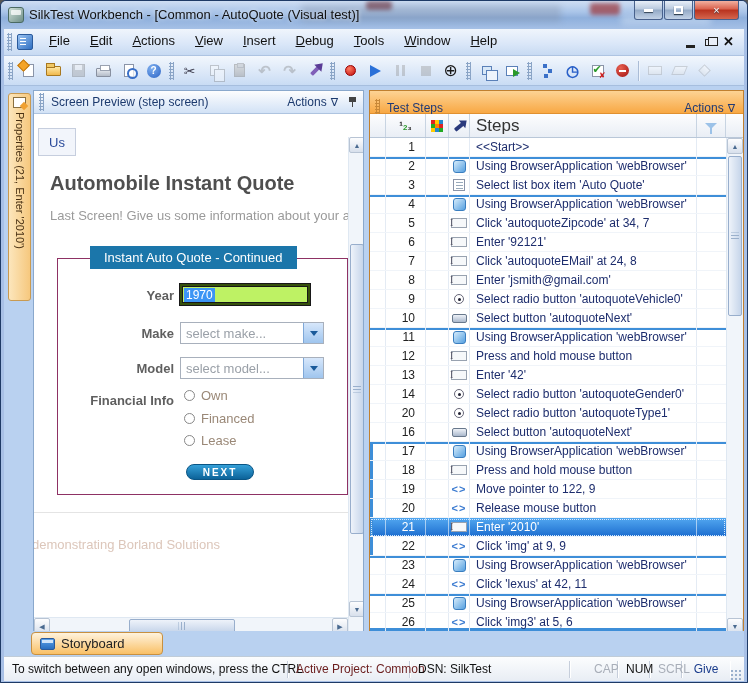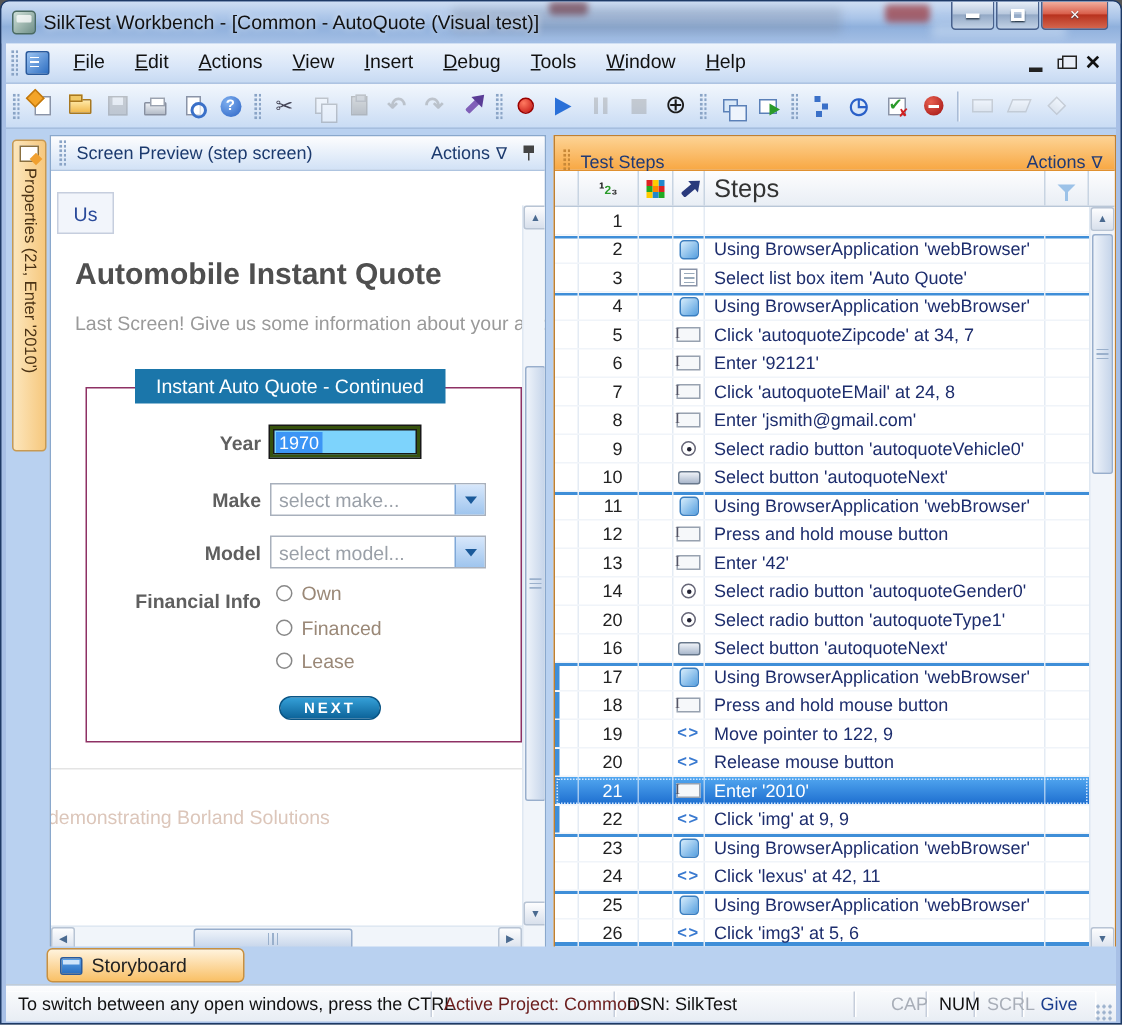--- a/index.html
+++ b/index.html
@@ -159,22 +159,22 @@
   .nav-tab { position:absolute; left:4px; top:14px; width:38px; height:28px; background:#f2f5fb;
     border:1px solid #c6cede; font-size:13px; color:#2a4a9a; display:flex; align-items:center;
     justify-content:center; }
   .page-heading { position:absolute; left:16px; top:58px; font-size:20px; font-weight:bold; color:#4f4f4f; }
   .page-subtext { position:absolute; left:16px; top:94px; font-size:13px; color:#9a9a9a; }
   .fieldset { position:absolute; left:23px; top:144px; width:291px; height:237px;
     border:1px solid #8e3164; }
   .legend { position:absolute; left:56px; top:132px; background:#1b76aa; color:#fff;
     font-size:13px; padding:4px 14px; }
   .form-label { position:absolute; width:140px; text-align:right; font-size:13px; font-weight:bold; color:#5f5f5f; }
-  .year-input { position:absolute; left:146px; top:170px; width:100px; height:21px;
-    background:#7dd3fc; border:2px solid #36510c; outline:1px solid #181818;
+  .year-input { position:absolute; left:146px; top:170px; width:130px; height:21px;
+    background:#bef264; border:2px solid #36510c; outline:1px solid #181818;
     box-shadow:inset 0 0 0 1px #181818; font-size:12px; padding:2px 2px; }
   .year-input .sel { background:#3c95f5; color:#fff; padding:0 2px; }
   .selectbox { position:absolute; width:144px; height:22px; border:1px solid #a8b0bc; background:#fff;
     display:flex; align-items:center; }
   .selectbox .sel-text { flex:1; font-size:13px; color:#9aa0a8; padding-left:5px; overflow:hidden; }
   .sel-btn { width:20px; height:100%; background:linear-gradient(#d7e7fb,#9fc5ee);
     border-left:1px solid #7fa8d8; display:flex; align-items:center; justify-content:center; }
   .sel-btn::before { content:""; width:0; height:0; border-top:5px solid #1a5a9a;
     border-left:4px solid transparent; border-right:4px solid transparent; }
   .radio-row { position:absolute; display:flex; align-items:center; gap:6px; }
@@ -547,20 +547,21 @@
                 <span class="ic-funnel"></span>
               </div>
             <div class="gh-cell col-sb"></div>
           </div>
           <div class="steps-body" id="steps-body">
               <div class="step-row">
                 <div class="cell gutter"></div>
                 <div class="cell num">1</div>
                 <div class="cell ica"></div>
                 <div class="cell icb"></div>
+                <div class="cell stext">&lt;&lt;Start&gt;&gt;</div>
                 <div class="cell fcol"></div>
               </div>
               <div class="step-row sep">
                 <div class="cell gutter"></div>
                 <div class="cell num">2</div>
                 <div class="cell ica"></div>
                 <div class="cell icb">
                   <span class="sicon sicon-app"></span>
                 </div>
                 <div class="cell stext">Using BrowserApplication 'webBrowser'</div>

